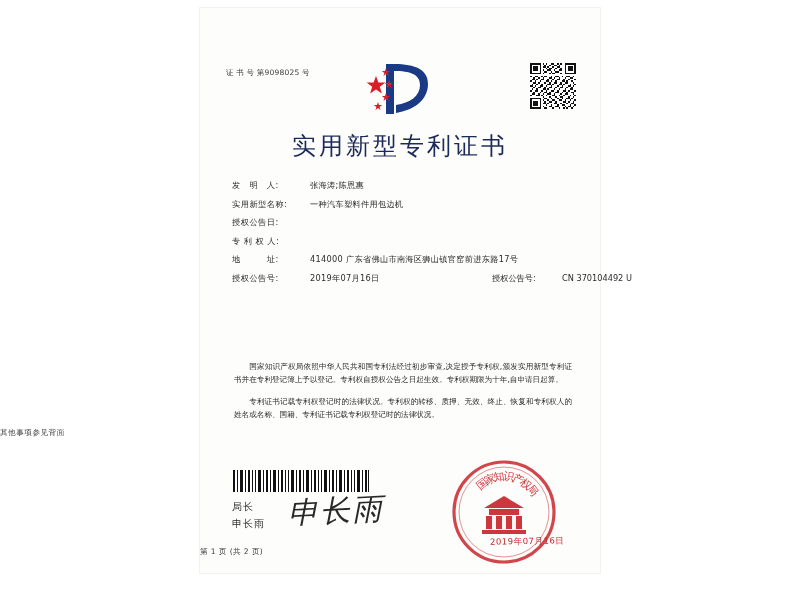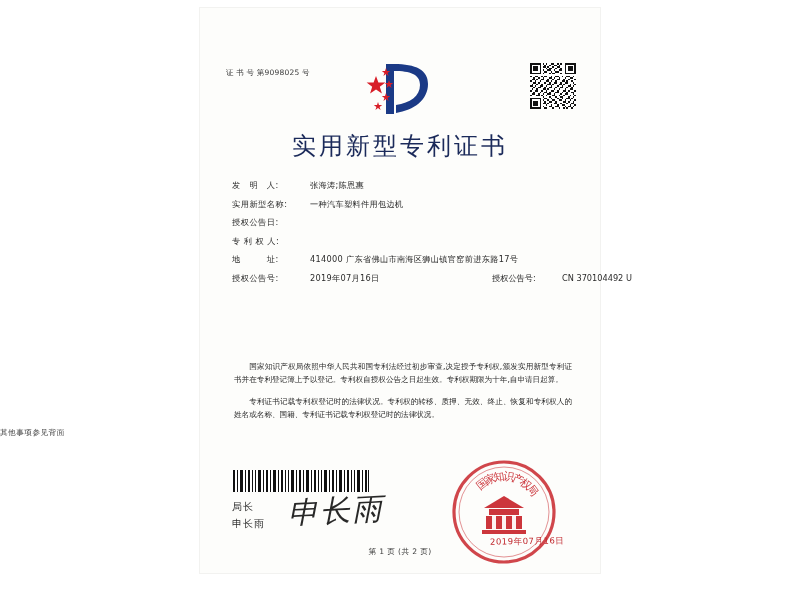--- a/index.html
+++ b/index.html
@@ -177,21 +177,20 @@
     color: #c0272d;
     letter-spacing: 0.5px;
     transform: rotate(-1deg);
   }
   
   .page-num {
     position: absolute;
     left: 0;
     right: 0;
     bottom: 16px;
-    text-align: center;
     font-size: 7.6px;
     color: #3a3a3a;
     letter-spacing: 0.4px;
   }
   .outside-note {
     position: absolute;
     left: 0;
     right: 0;
     bottom: 8px;
     font-size: 7.6px;

